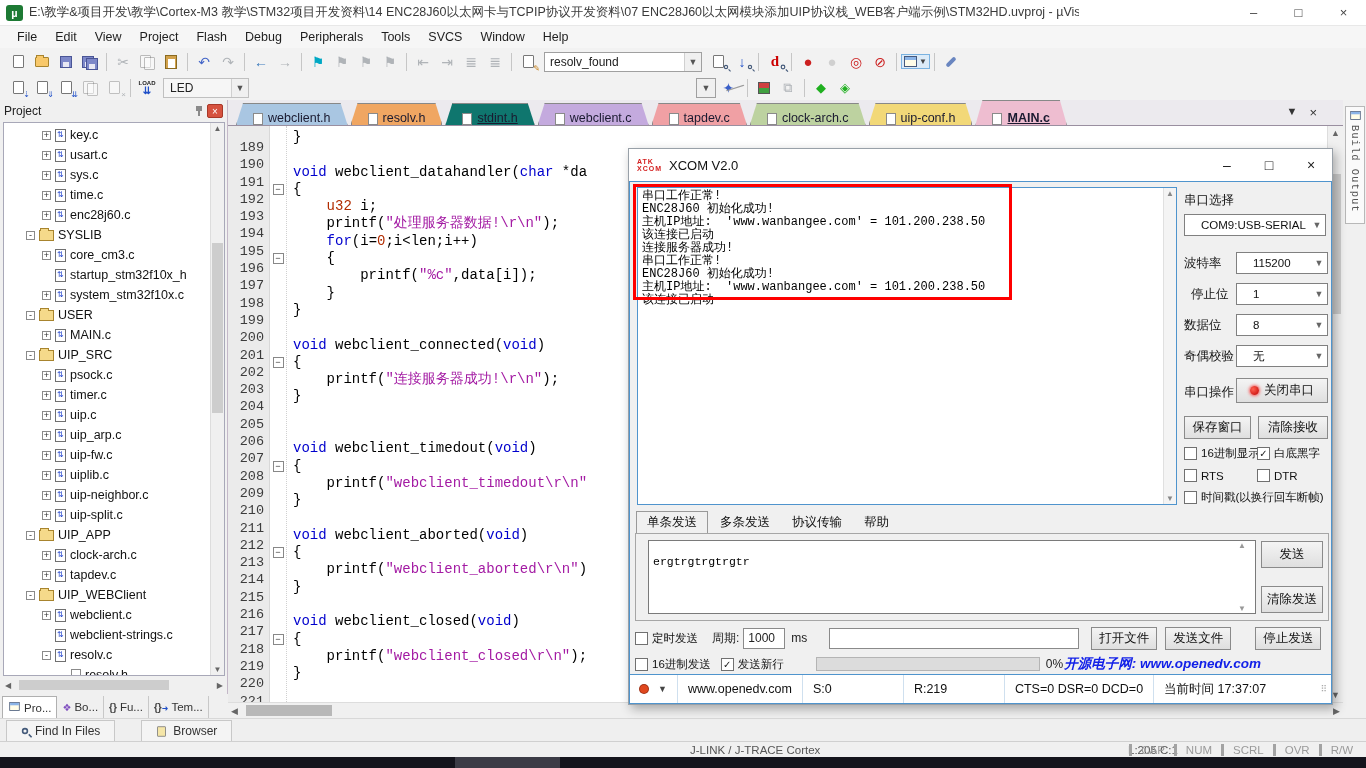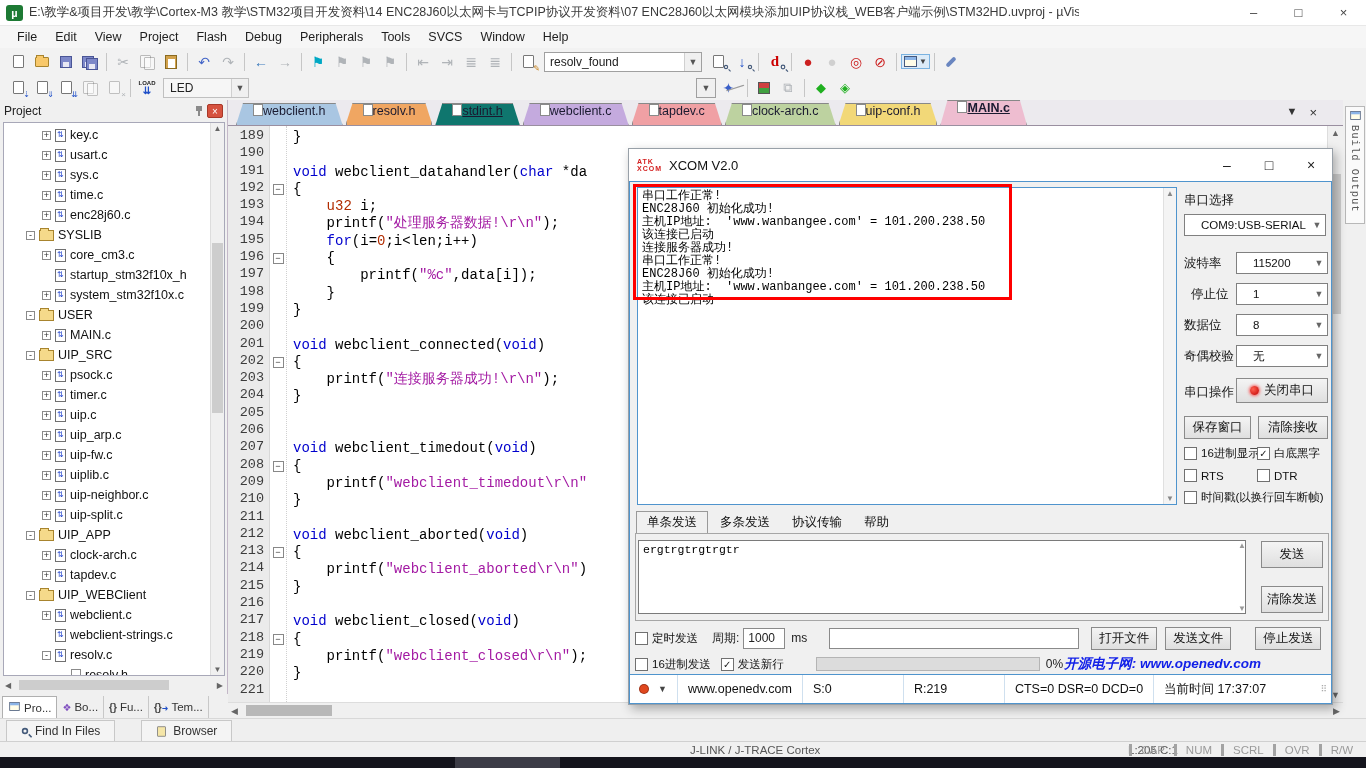--- a/index.html
+++ b/index.html
@@ -64,25 +64,25 @@
   #proj-hscroll{position:absolute;left:3px;top:578px;width:222px;height:14px;background:#f0f0f0;display:flex;align-items:center;justify-content:space-between;font-size:8px;color:#666;padding:0 2px}
   #proj-hthumb{position:absolute;left:16px;top:2px;width:150px;height:10px;background:#cdcdcd}
   #ptabs{position:absolute;left:0;top:594px;width:228px;height:24px;display:flex;align-items:flex-end;padding-left:2px;background:#f0f0f0}
   .ptab{height:22px;display:flex;align-items:center;gap:3px;padding:0 5px;font-size:11.5px;color:#333;border-right:1px solid #c8c8c8}
   .ptab.active{background:#fff;border:1px solid #b0b0b0;border-bottom:none}
   .pticon{font-size:10px}
 
   
   #editor{position:absolute;left:228px;top:100px;width:1115px;height:618px;background:#fff}
   #edit-tabs{height:26px;background:#eceaee;display:flex;align-items:flex-end;padding-left:8px;border-bottom:1px solid #9a8fa0;position:relative}
-  .etab{height:22px;display:flex;align-items:flex-start;padding:0 16px;font-size:12.5px;color:#1a1a30;margin-right:3px;clip-path:polygon(7px 0,calc(100% - 7px) 0,100% 100%,0 100%);border:1px solid #888;border-bottom:none}
+  .etab{height:22px;display:flex;align-items:flex-end;gap:5px;padding:0 16px;font-size:12.5px;color:#1a1a30;margin-right:3px;clip-path:polygon(7px 0,calc(100% - 7px) 0,100% 100%,0 100%);border:1px solid #888;border-bottom:none}
   .etab.active{height:25px;font-weight:bold;text-decoration:underline}
   #edit-tab-ctrl{position:absolute;right:26px;top:5px;display:flex;gap:12px;color:#333;font-size:11px}
   #code-wrap{position:absolute;top:26px;left:0;width:1099px;height:576px;display:flex;overflow:hidden;background:#fff}
-  #gutter{width:42px;background:#ebebeb;border-right:1px solid #d8d8d8;text-align:right;padding:1px 5px 0 0;font:13.5px/17.3px "Liberation Mono","DejaVu Sans Mono",monospace;color:#3c3c3c}
+  #gutter{width:42px;background:#ebebeb;border-right:1px solid #d8d8d8;text-align:right;padding:13px 5px 0 0;font:13.5px/17.3px "Liberation Mono","DejaVu Sans Mono",monospace;color:#3c3c3c}
   #foldcol{width:17px;background:#fff;padding-top:3px;border-right:1px dotted #d0d0d0}
   .fline{height:17.3px;display:flex;align-items:center;justify-content:center}
   .fbox{width:11px;height:11px;border:1px solid #888;background:#fff;font-size:9px;line-height:9px;text-align:center;color:#333}
   #code-lines{flex:1;padding:3px 0 0 6px;font:14px/17.3px "Liberation Mono","DejaVu Sans Mono",monospace;color:#000;white-space:pre}
   .cline{height:17.3px}
   .k{color:#0000cd}.s{color:#a31aa3}.n{color:#b22c00}
   #edit-vscroll{position:absolute;top:26px;right:0;width:16px;height:576px;background:#f0f0f0;border-left:1px solid #ddd;font-size:9px;color:#666;display:flex;flex-direction:column;justify-content:space-between;align-items:center;padding:2px 0}
   #edit-vthumb{position:absolute;top:48px;right:2px;width:12px;height:140px;background:#cdcdcd}
   #edit-hscroll{position:absolute;bottom:0;left:0;width:1115px;height:16px;background:#f0f0f0;border-top:1px solid #ddd;display:flex;align-items:center;justify-content:space-between;font-size:9px;color:#666;padding:0 3px}
   #edit-hthumb{position:absolute;left:18px;top:2px;width:86px;height:11px;background:#b8b8b8}
@@ -110,21 +110,21 @@
   .xcombo{position:absolute;background:#fff;border:1px solid #808080;height:22px;display:flex;align-items:center;padding-left:16px;font-size:11.5px;color:#111}
   .xcombo .arr{margin-left:auto;width:16px;height:100%;display:flex;align-items:center;justify-content:center;font-size:9px;color:#666}
   .xbtn{background:linear-gradient(#f4f4f4,#dfdfdf);border:1px solid #8a8a8a;display:inline-flex;align-items:center;justify-content:center;font-size:12.5px;color:#111}
   .led{width:9px;height:9px;border-radius:50%;background:radial-gradient(circle at 35% 35%,#ff6050,#c00000);box-shadow:0 0 3px 1px rgba(255,40,40,.7);margin-right:5px}
   .xchk{display:inline-flex;align-items:center;gap:4px;font-size:11.5px;color:#111;white-space:nowrap}
   .box{width:13px;height:13px;background:#fff;border:1px solid #707070;font-size:10px;line-height:11px;text-align:center;color:#222;flex:0 0 auto}
   #send-tabs{position:absolute;left:6px;top:329px;height:22px;display:flex;align-items:flex-end;gap:2px}
   .stab{height:21px;display:flex;align-items:center;padding:0 10px;font-size:12.5px;color:#111}
   .stab.active{background:#f0f0f0;border:1px solid #999;border-bottom:none;height:22px}
   #sendbox{position:absolute;left:5px;top:351px;width:694px;height:88px;border:1px solid #a6a6a6;background:#f0f0f0}
-  #send-text{position:absolute;left:2px;top:6px;width:608px;height:74px;background:#fff;border:1px solid #7a7a7a;font:11.5px/13px "Liberation Mono","DejaVu Sans Mono",monospace;padding:2px 4px;color:#000}
+  #send-text{position:absolute;left:12px;top:6px;width:608px;height:74px;background:#fff;border:1px solid #7a7a7a;font:11.5px/13px "Liberation Mono","DejaVu Sans Mono",monospace;padding:14px 4px;color:#000}
   #send-tscroll{position:absolute;right:1px;top:1px;bottom:1px;width:12px;display:flex;flex-direction:column;justify-content:space-between;align-items:center;font-size:8px;color:#999}
   #xrow3{position:absolute;left:5px;top:444px;width:694px;height:24px;display:flex;align-items:center}
   #xrow4{position:absolute;left:5px;top:470px;width:694px;height:24px;display:flex;align-items:center}
   .xinput{background:#fff;border:1px solid #8a8a8a;height:21px;font-size:12px;padding:0 4px;display:flex;align-items:center}
   .xprog{background:#dcdcdc;border:1px solid #b4b4b4;height:14px}
   #xbrand{color:#1220e8;font-weight:bold;font-style:italic;font-size:13.5px;white-space:nowrap}
   #xstatus{position:absolute;left:0;right:0;bottom:0;height:29px;background:#fff;border-top:1px solid #4f94cd;display:flex;align-items:center;font-size:12.5px;color:#111}
   .xssep{width:1px;height:100%;background:#cfe0ef}
   .xseg{padding:0 10px;display:flex;align-items:center;height:100%;white-space:nowrap}
   .donut{width:7px;height:7px;border:4px solid #e0481f;border-radius:50%;background:#fff;box-shadow:0 0 0 1px #a03014;display:inline-block}

